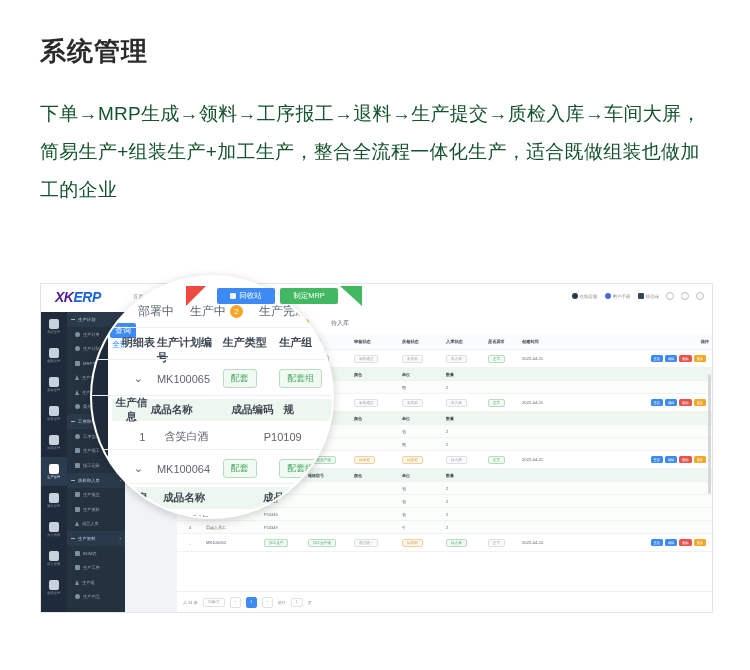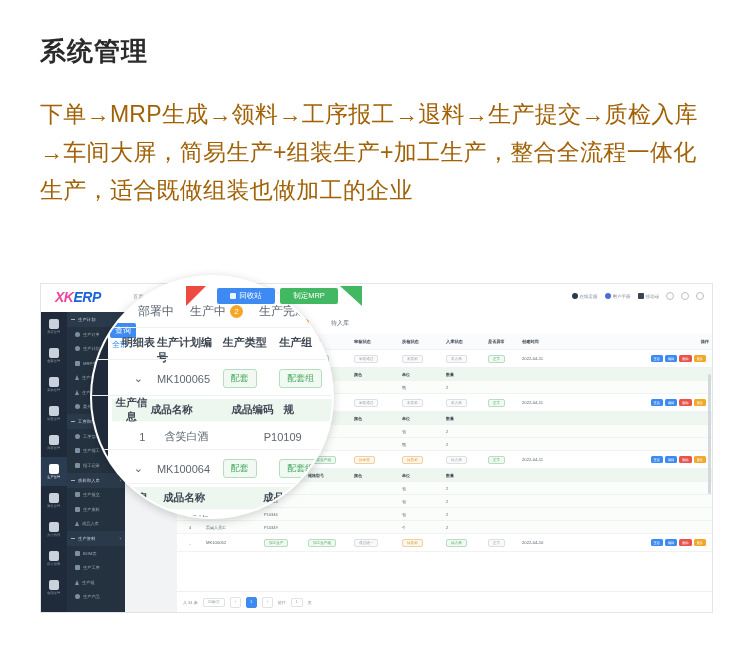--- a/index.html
+++ b/index.html
@@ -1,30 +1,30 @@
 <!DOCTYPE html>
 <html><head>
 <meta charset="utf-8">
 <style>
   html,body{margin:0;padding:0;}
   body{width:750px;height:670px;background:#ffffff;font-family:"Liberation Sans","DejaVu Sans",sans-serif;overflow:hidden;}
 
   
   .promo{padding:34px 40px 0 40px;}
   .promo-title{font-size:26px;font-weight:bold;color:#2b2b2b;letter-spacing:1px;margin:0 0 26px 0;}
-  .promo-body{font-size:23px;color:#a16207;line-height:38px;margin:0;width:672px;letter-spacing:.3px;}
+  .promo-body{font-size:19px;color:#14532d;line-height:38px;margin:0;width:672px;letter-spacing:.3px;}
 
   
   .shot{position:absolute;left:40px;top:283px;width:673px;height:330px;background:#f2f3f5;
         overflow:hidden;border:1px solid #e3e5e8;box-sizing:border-box;}
 
   
   .topbar{position:absolute;left:0;top:0;width:100%;height:28px;background:#ffffff;border-bottom:1px solid #ebedf0;}
   .logo{position:absolute;left:14px;top:5px;font-size:14px;font-weight:bold;font-style:italic;color:#1a63d8;letter-spacing:-.5px;}
-  .logo .k{color:#ec4899;}
+  .logo .k{color:#4c1d95;}
   .crumb{position:absolute;left:92px;top:9px;font-size:5px;color:#9aa0a6;letter-spacing:.4px;}
   .topright{position:absolute;right:8px;top:8px;display:flex;align-items:center;gap:7px;}
   .tr-item{display:flex;align-items:center;gap:2px;font-size:4.5px;color:#8a9099;}
   .tr-dot{width:6px;height:6px;border-radius:50%;background:#2b3a4a;display:inline-block;}
   .tr-dot.blue{background:#4a6bd8;}
   .tr-dot.dark{background:#3a4350;border-radius:1px;}
   .tr-ico{width:6px;height:6px;border:1px solid #b9bec5;border-radius:50%;display:inline-block;}
 
   
   .rail{position:absolute;left:0;top:28px;width:26px;bottom:0;background:#1f2b3a;}

